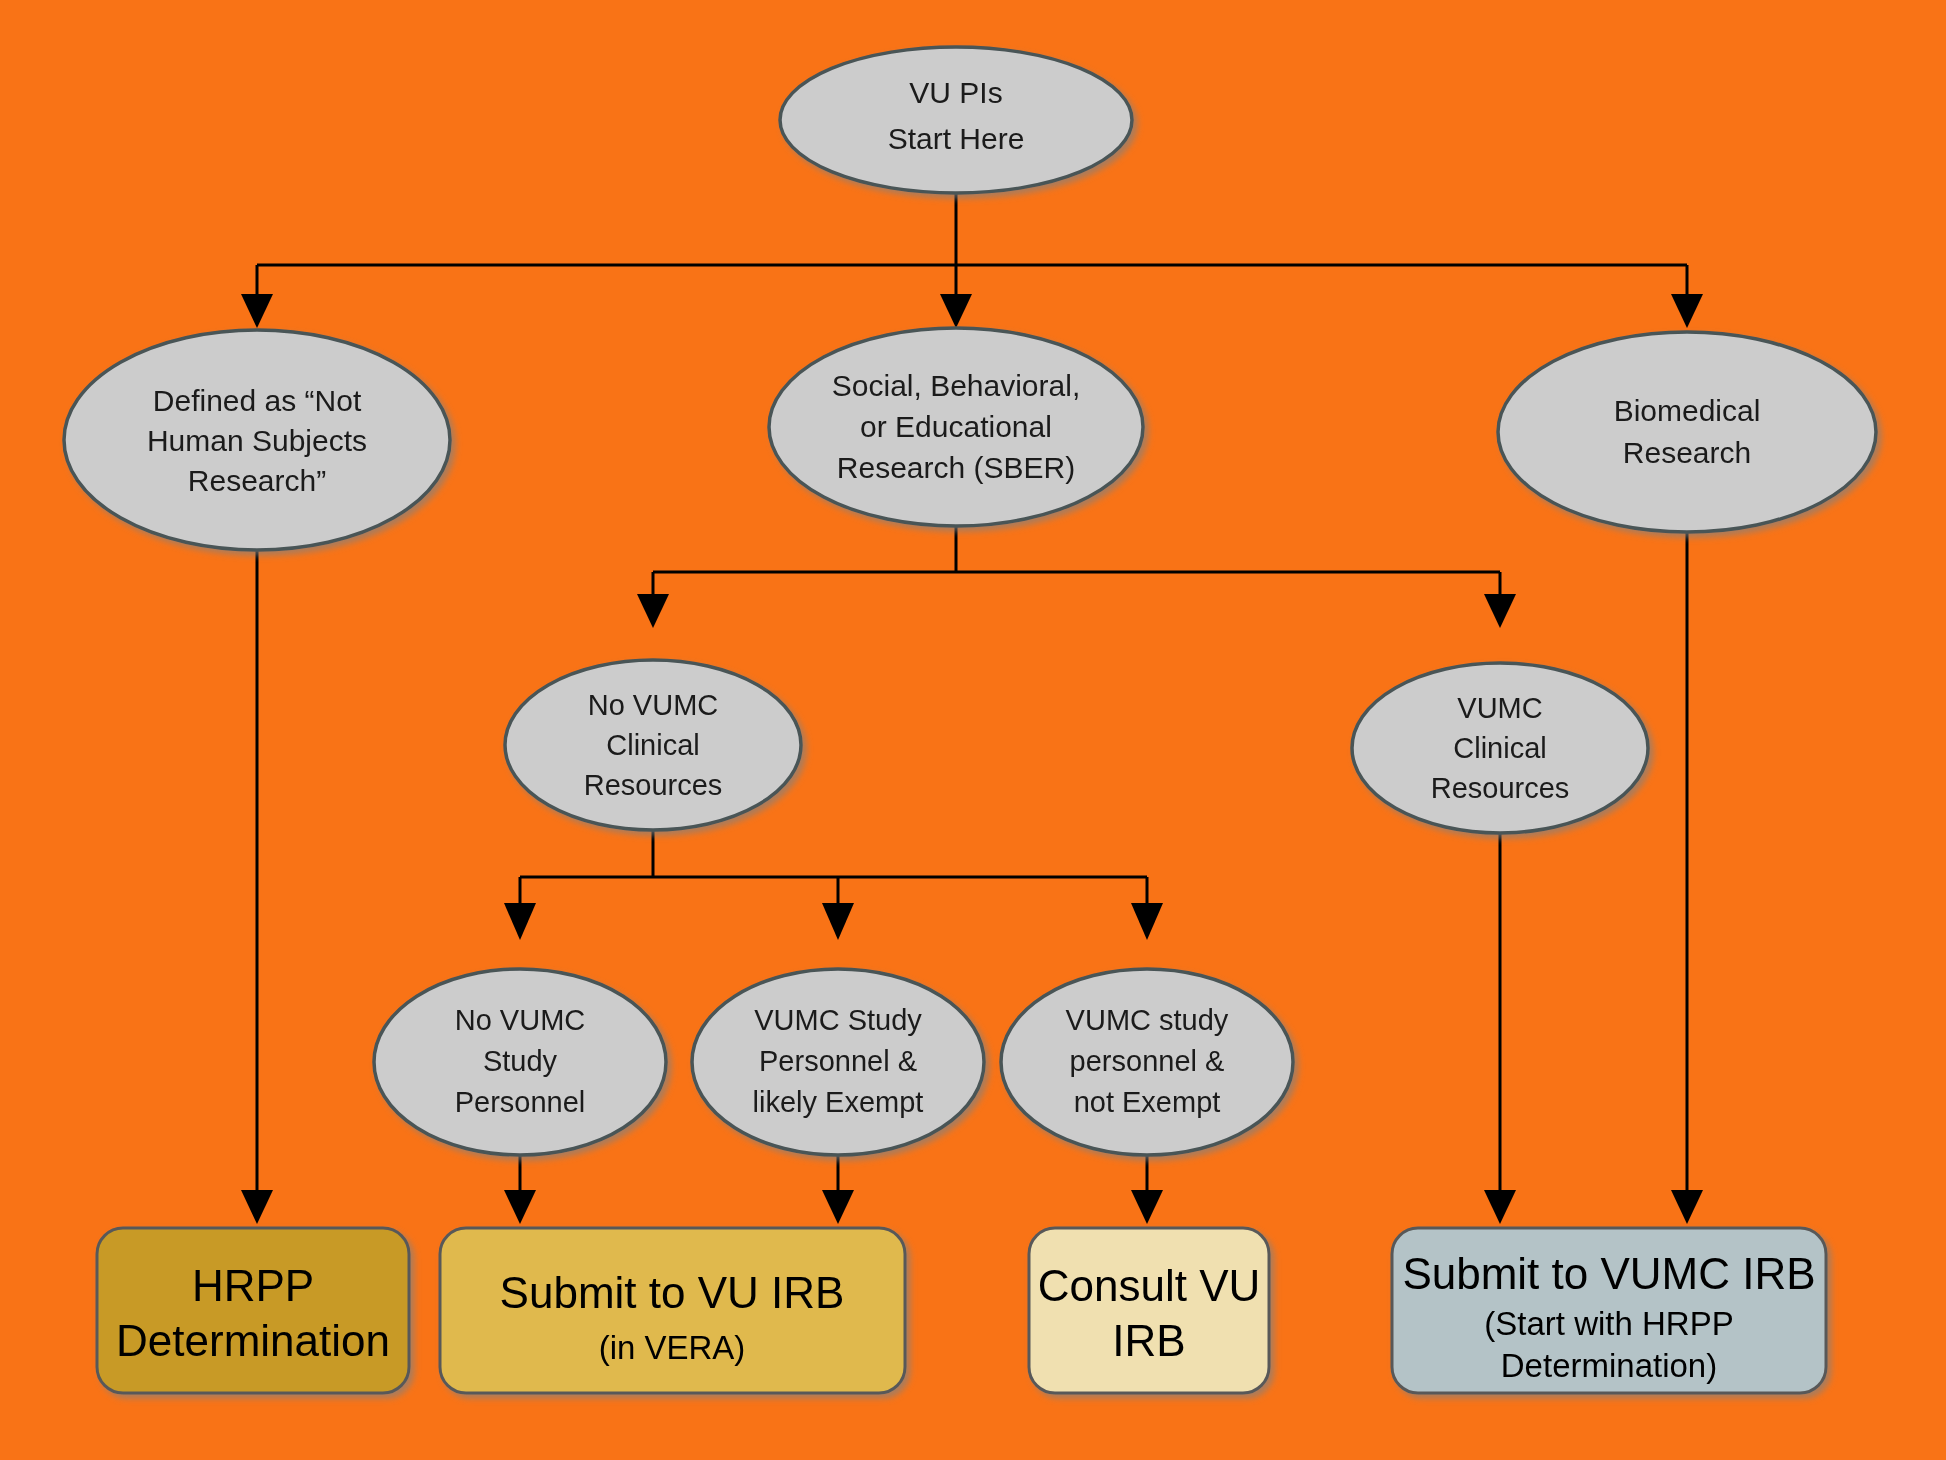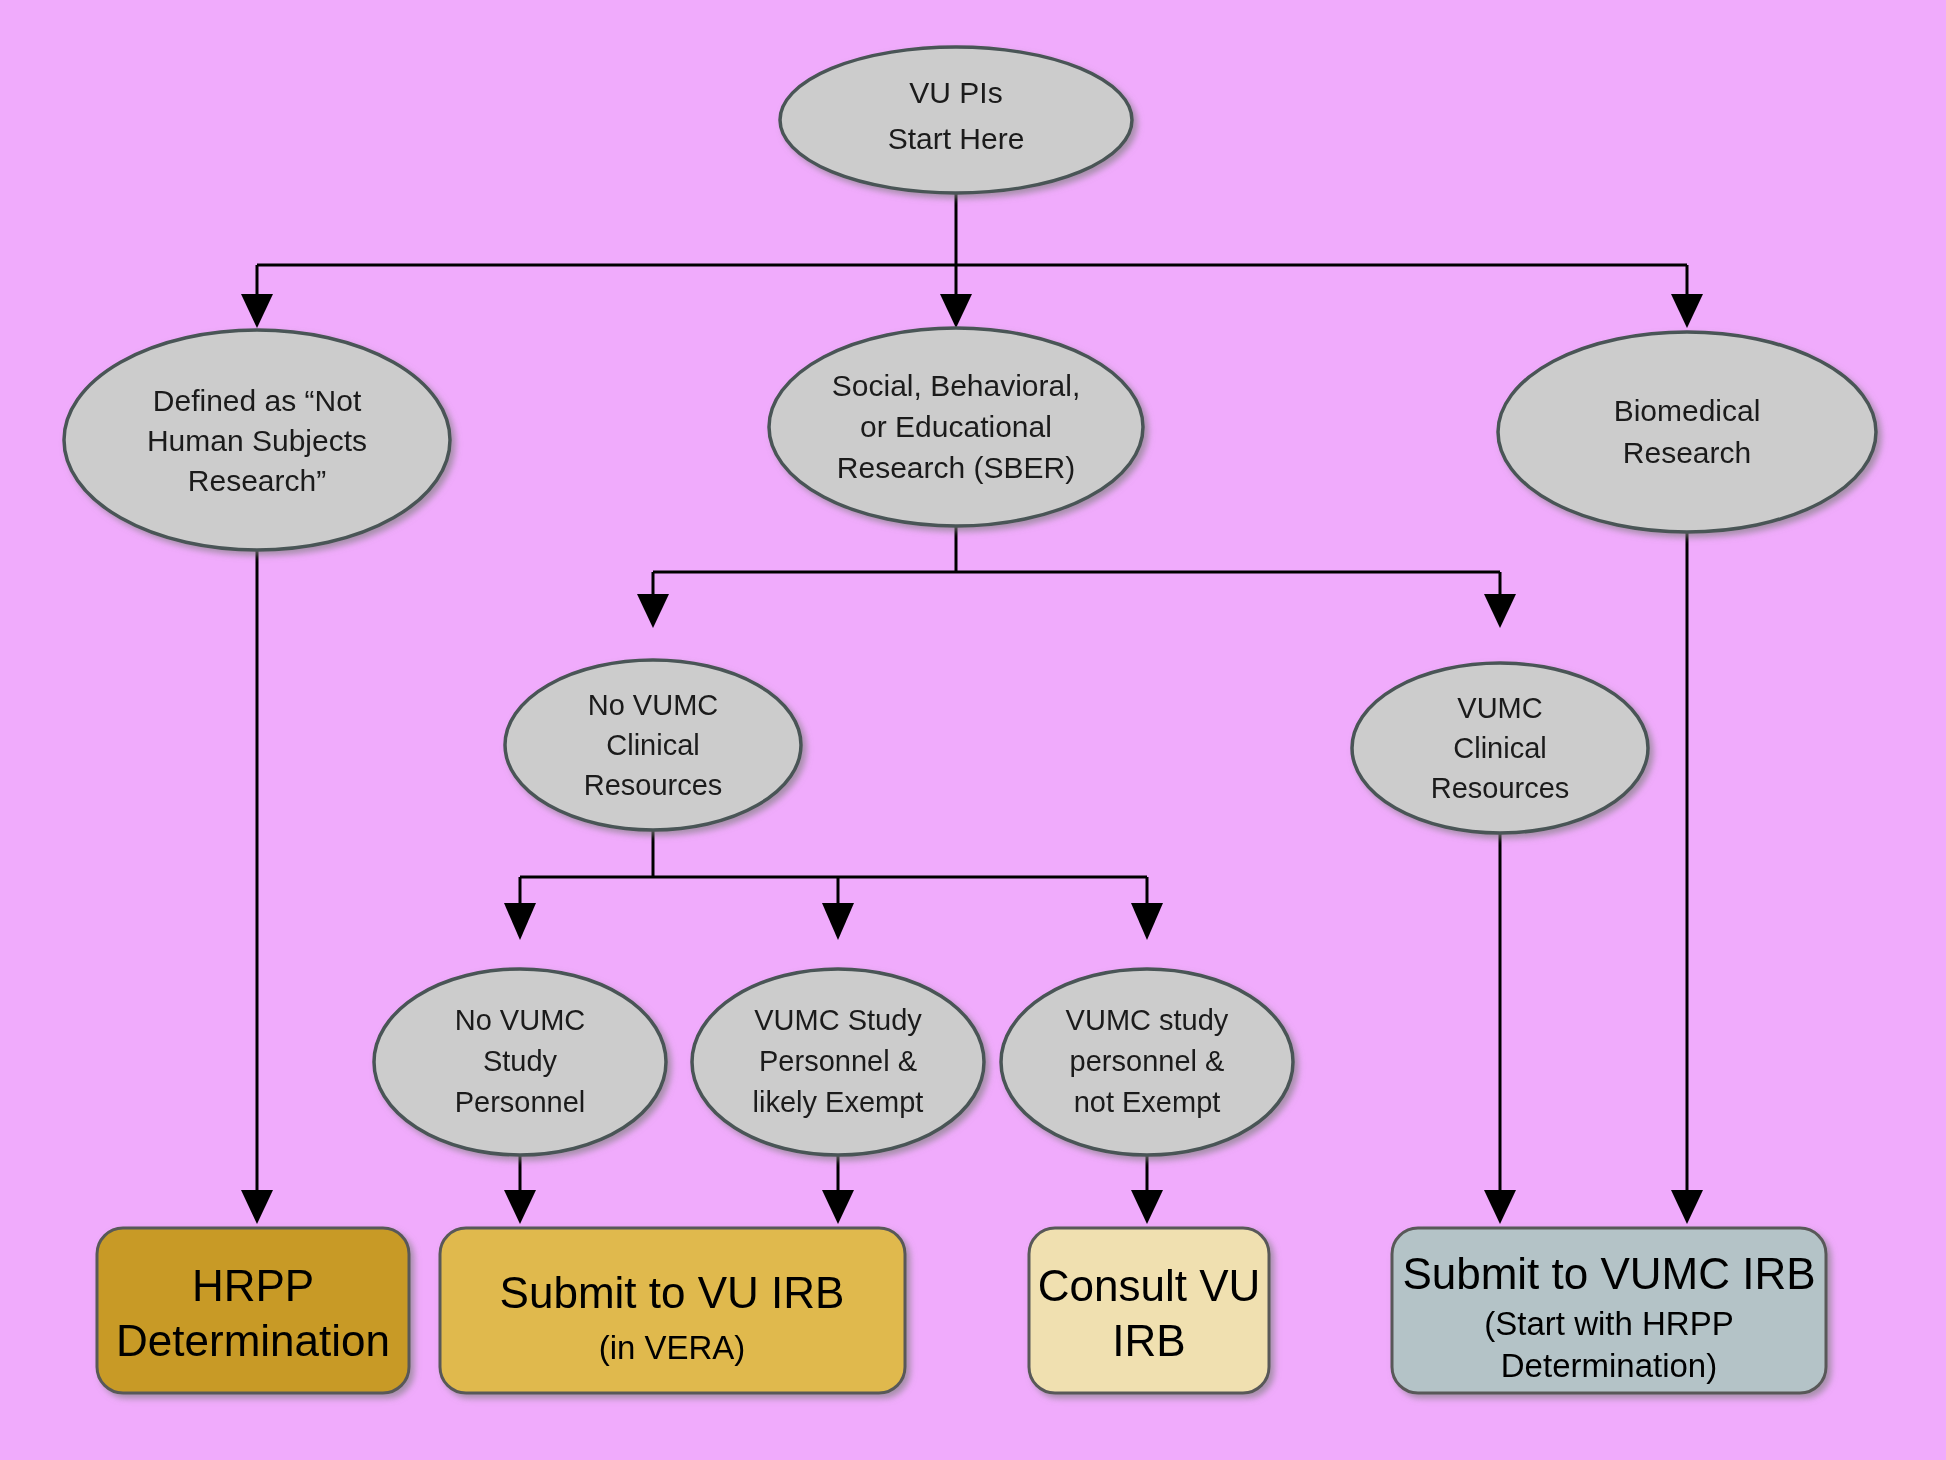--- a/index.html
+++ b/index.html
@@ -7,21 +7,21 @@
     padding: 0;
     background: #ffffff;
   }
   body {
     font-family: "Liberation Sans", sans-serif;
   }
   #stage {
     position: relative;
     width: 1946px;
     height: 1460px;
-    background: #f0abfc;
+    background: #f97316;
     overflow: hidden;
   }
   svg#flow {
     position: absolute;
     inset: 0;
     width: 1946px;
     height: 1460px;
     display: block;
   }
   .node-ellipse {

